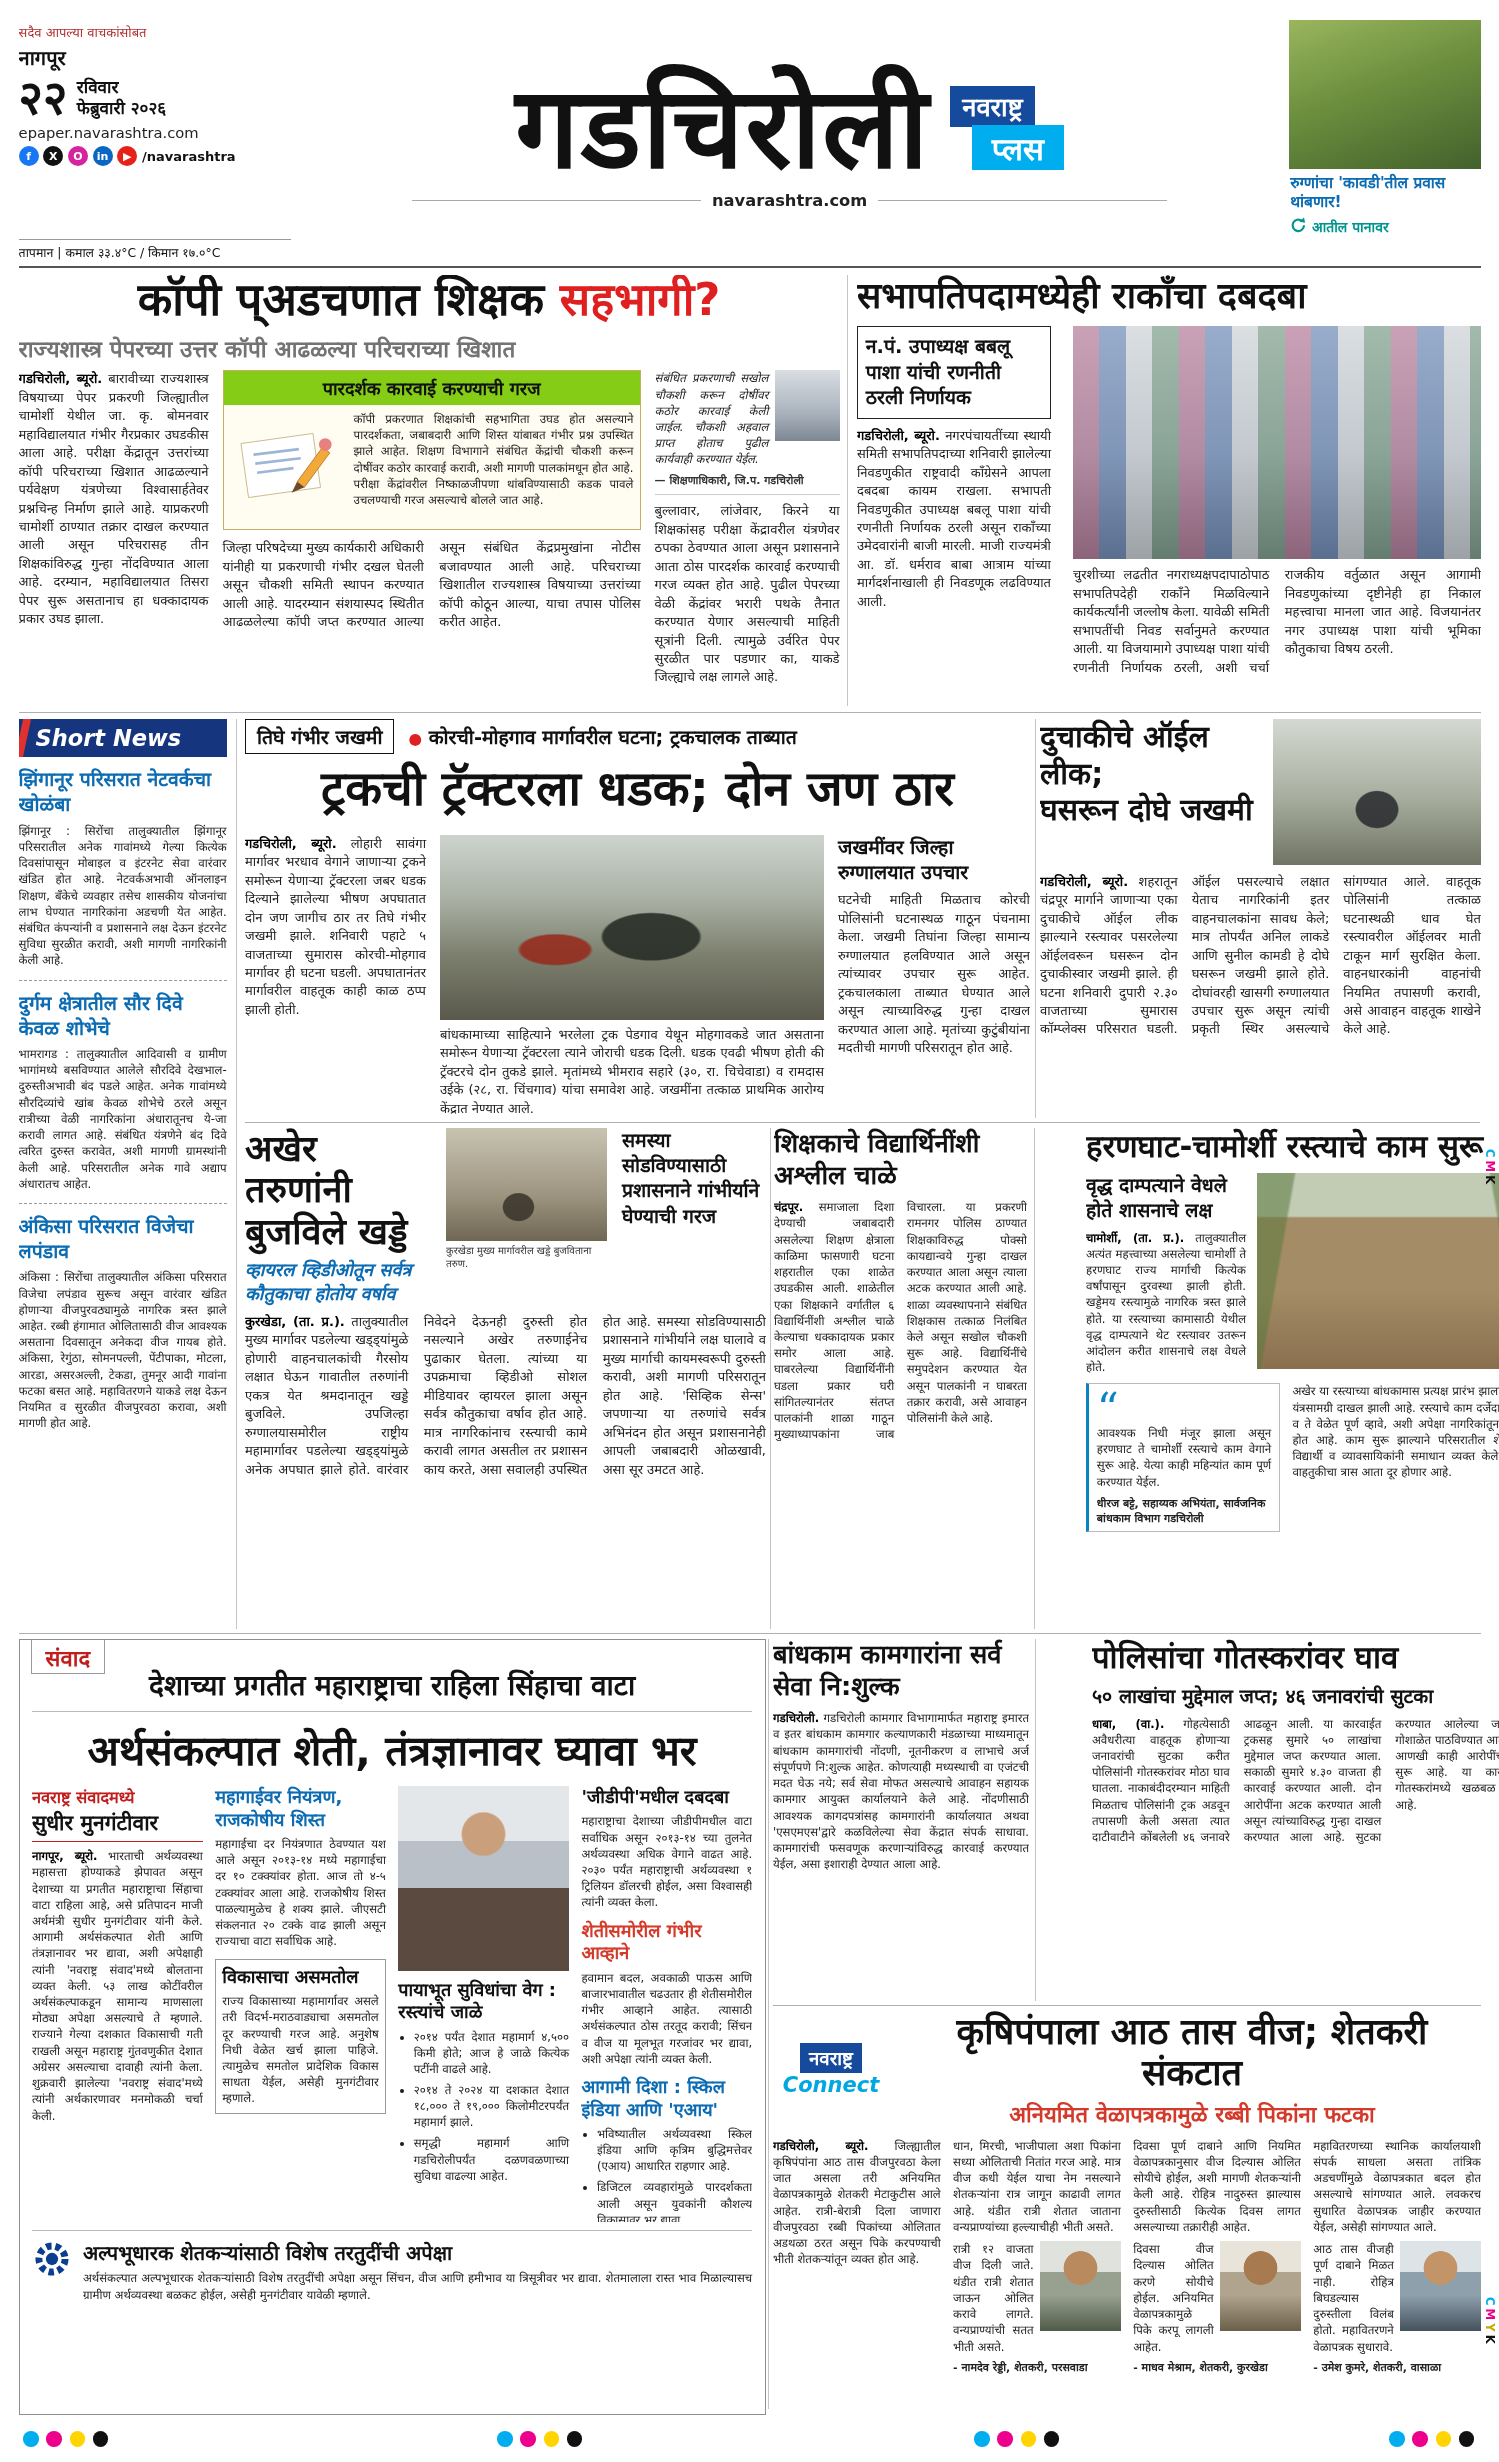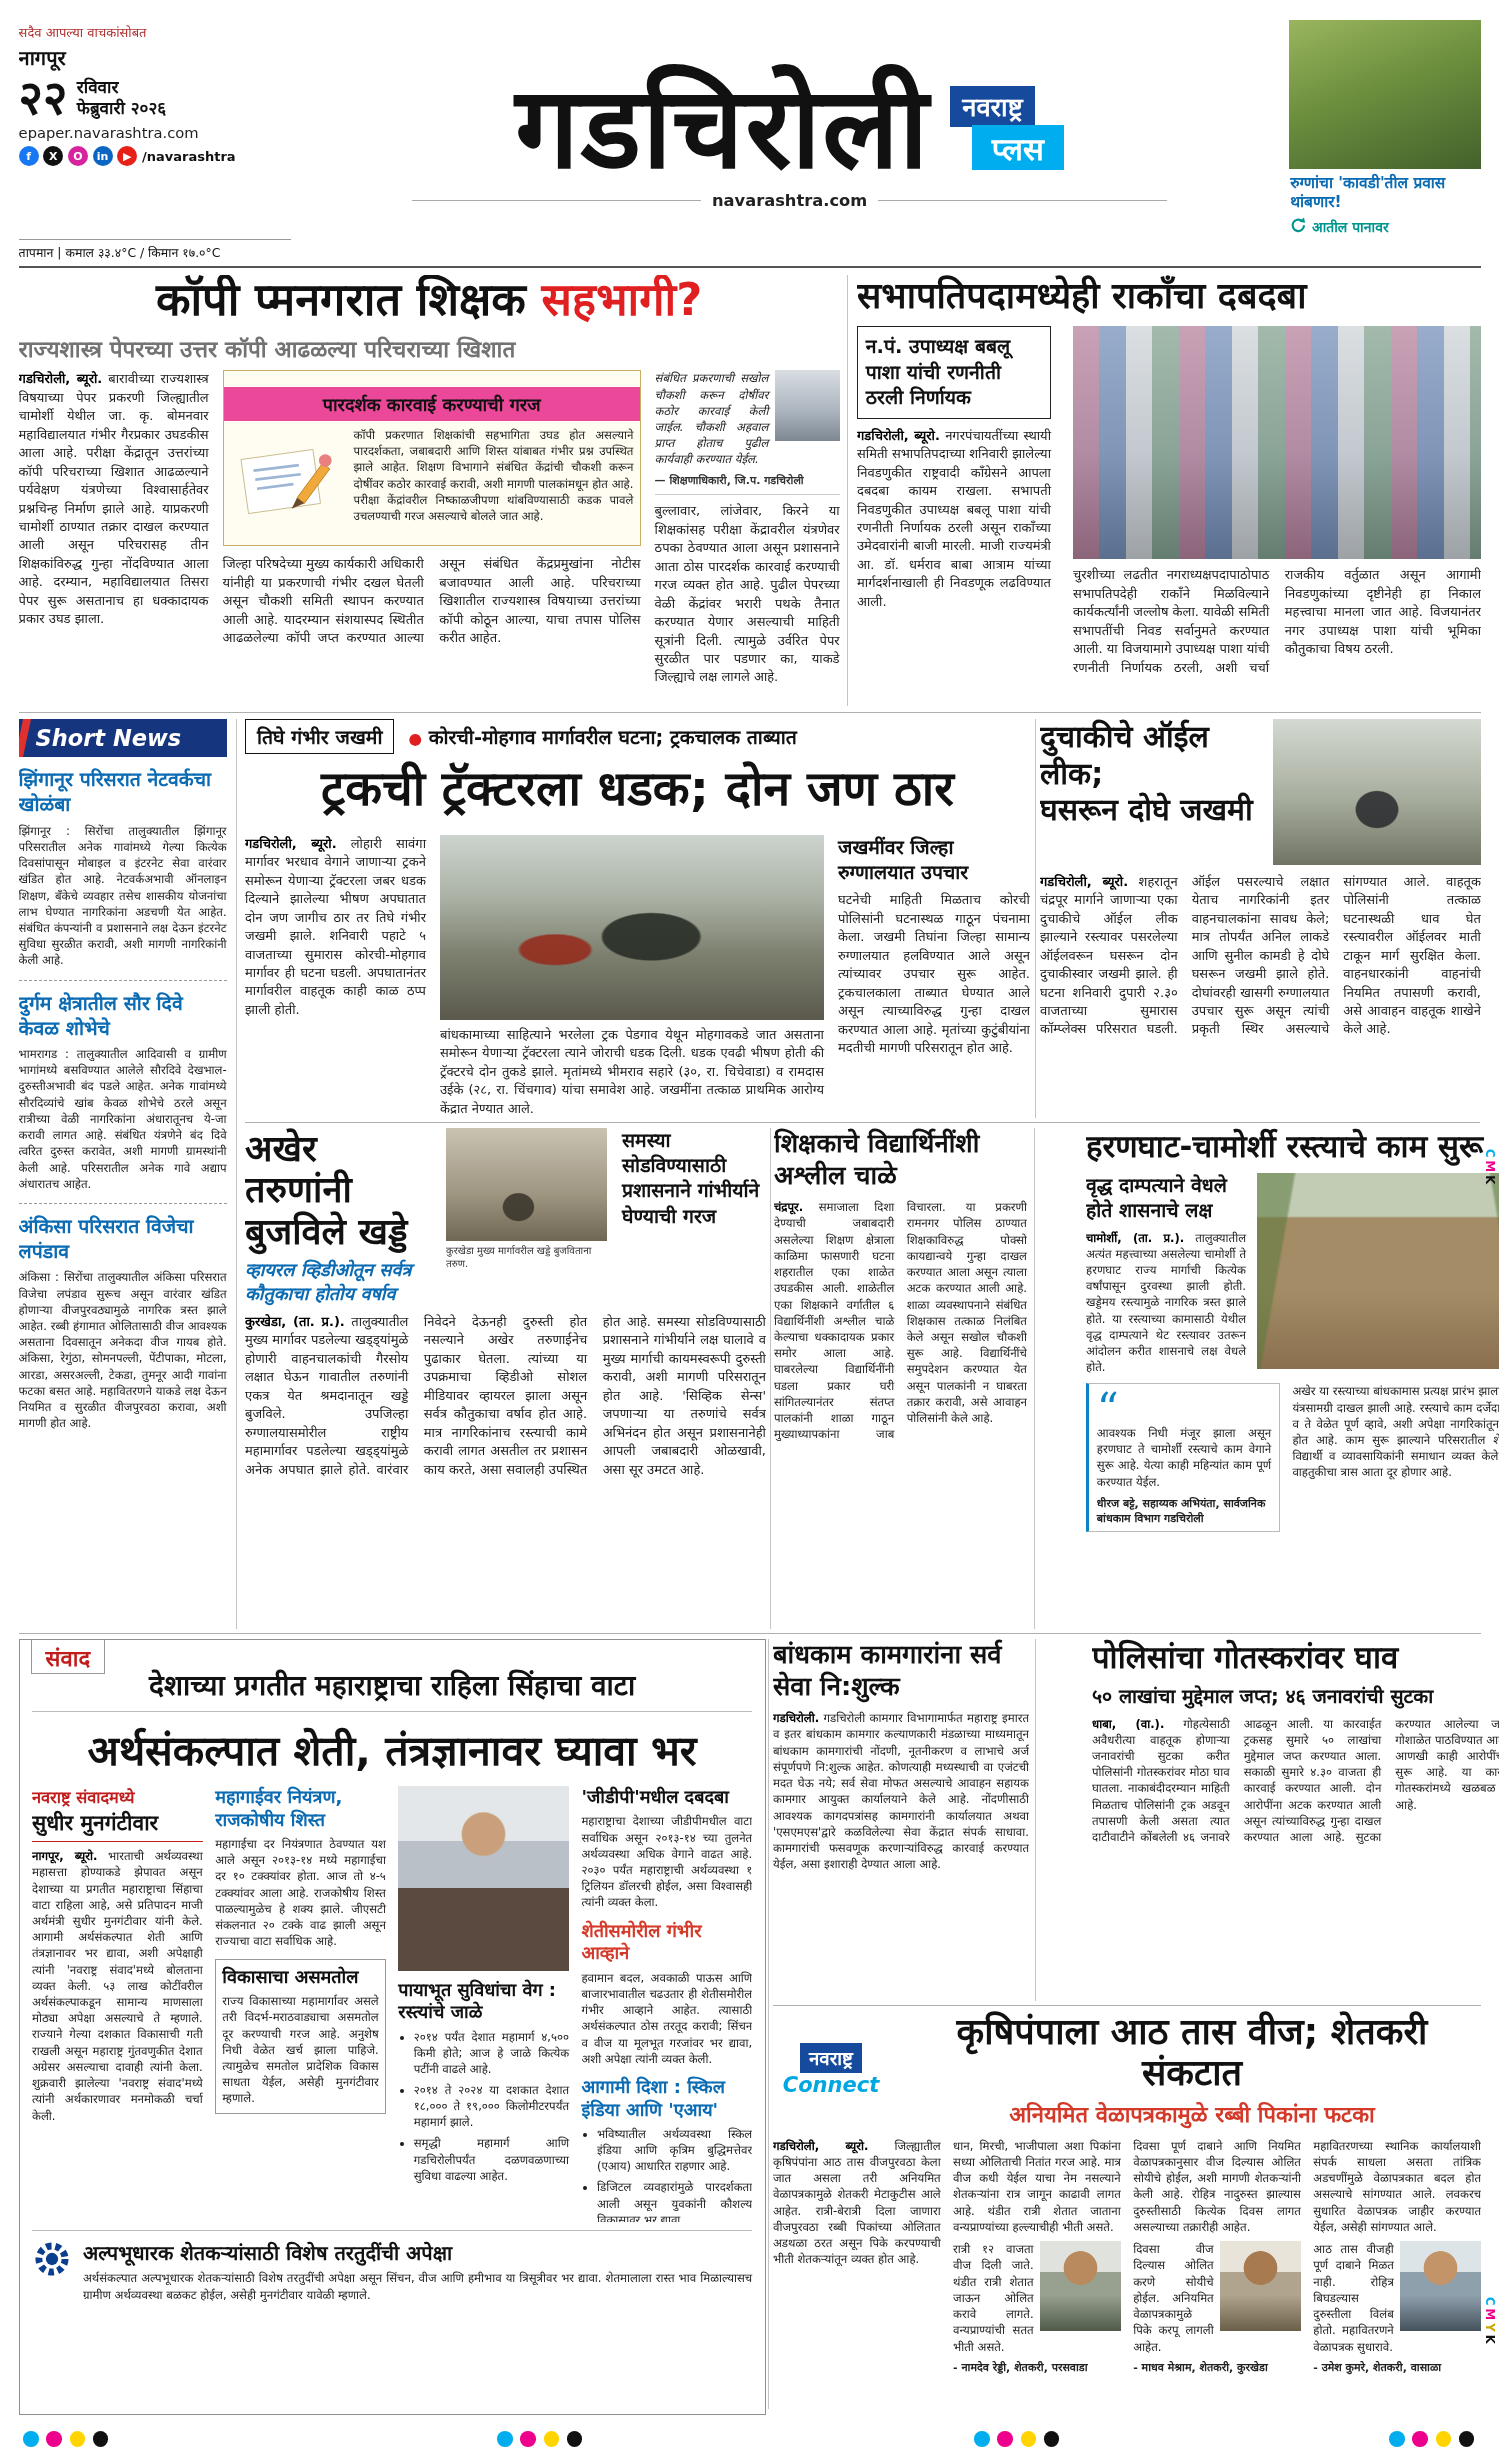--- a/index.html
+++ b/index.html
@@ -51,21 +51,21 @@
 .hl-xl{font-size:45px;font-weight:700;line-height:1.12;text-align:center;}
 .hl-xxl{font-size:48px;font-weight:700;line-height:1.1;text-align:center;margin:7.8px 0 9.3px;}
 .hl-lg{font-size:36px;font-weight:700;line-height:1.15;}
 .hl-md{font-size:30px;font-weight:700;line-height:1.22;}
 .hl-md2{font-size:31px;font-weight:700;line-height:1.2;}
 .hl-sm{font-size:25.6px;font-weight:700;line-height:1.24;margin-bottom:7.8px;}
 .deck{font-size:22.5px;font-weight:700;margin:7.8px 0 6.2px;color:#737373;}
 
 .lead-grid{display:grid;grid-template-columns:190px 1fr 185px;gap:14px;margin-top:4.7px;height:295px;}
 .infobox{border:0.8px solid #c9ad62;background:#fffdf2;margin-bottom:9.3px;}
-.infobox-title{background:#ec4899;font-weight:700;font-size:18px;text-align:center;padding:4.7px;margin-top:16px;}
+.infobox-title{background:#84cc16;font-weight:700;font-size:18px;text-align:center;padding:4.7px;}
 .infobox-row{display:flex;gap:7.8px;padding:6.2px;}
 .illus{width:116px;flex:0 0 116px;}
 .attrib-card{border-bottom:0.8px solid #ccc;margin-bottom:7.8px;padding-bottom:6.2px;}
 .mini-photo{width:65px;height:71px;float:right;margin:0 0 4.7px 6.2px;background:linear-gradient(180deg,#d8dde2,#aab3bd 60%,#7d8791);}
 .italic{font-style:italic;}
 .attrib{font-size:11px;font-weight:700;margin-top:4.7px;color:#333;}
 
 .sab-grid{display:grid;grid-template-columns:194px 1fr;gap:22px;margin-top:9.3px;height:365px;}
 .deck-box{border:1.6px solid #222;padding:7.8px;font-size:19.4px;font-weight:700;line-height:1.3;margin-bottom:7.8px;}
 .photo-group{height:233px;margin-bottom:7.8px;position:relative;background:linear-gradient(180deg,#cfd8e2 0%,#aab6c4 55%,#707a86 100%);}
@@ -188,21 +188,21 @@
         <span><svg width="18.6" height="18.6" viewBox="0 0 26 26">
               <path d="M21 13a8 8 0 1 1-3-6.2" fill="none" stroke="#00968f" stroke-width="3"></path>
               <polygon points="21,2 22.5,9.5 14.5,8" fill="#00968f"></polygon>
             </svg></span>
         <span>आतील पानावर</span>
       </div>
     </div>
   </header>
 
   <section class="abs" style="left:18.6px;top:275px;width:821px;height:431px">
-    <h2 class="hl-xl"><span>कॉपी प्मनगरात शिक्षक</span> <span class="red">सहभागी?</span></h2>
+    <h2 class="hl-xl"><span>कॉपी प्अडचणात शिक्षक</span> <span class="red">सहभागी?</span></h2>
     <div class="deck">राज्यशास्त्र पेपरच्या उत्तर कॉपी आढळल्या परिचराच्या खिशात</div>
     <div class="lead-grid">
       <div class="bt"><b class="dl">गडचिरोली, ब्यूरो.</b> <span>बारावीच्या राज्यशास्त्र विषयाच्या पेपर प्रकरणी जिल्ह्यातील चामोर्शी येथील जा. कृ. बोमनवार महाविद्यालयात गंभीर गैरप्रकार उघडकीस आला आहे. परीक्षा केंद्रातून उत्तरांच्या कॉपी परिचराच्या खिशात आढळल्याने पर्यवेक्षण यंत्रणेच्या विश्वासार्हतेवर प्रश्नचिन्ह निर्माण झाले आहे. याप्रकरणी चामोर्शी ठाण्यात तक्रार दाखल करण्यात आली असून परिचरासह तीन शिक्षकांविरुद्ध गुन्हा नोंदविण्यात आला आहे. दरम्यान, महाविद्यालयात तिसरा पेपर सुरू असतानाच हा धक्कादायक प्रकार उघड झाला.</span></div>
       <div>
         <div class="infobox">
           <div class="infobox-title">पारदर्शक कारवाई करण्याची गरज</div>
           <div class="infobox-row">
             <div class="illus">
               <svg width="116" height="109" viewBox="0 0 120 120">
                 <rect x="12" y="30" width="80" height="60" fill="#ffffff" stroke="#c9b98a" transform="rotate(-8 52 60)"></rect>

